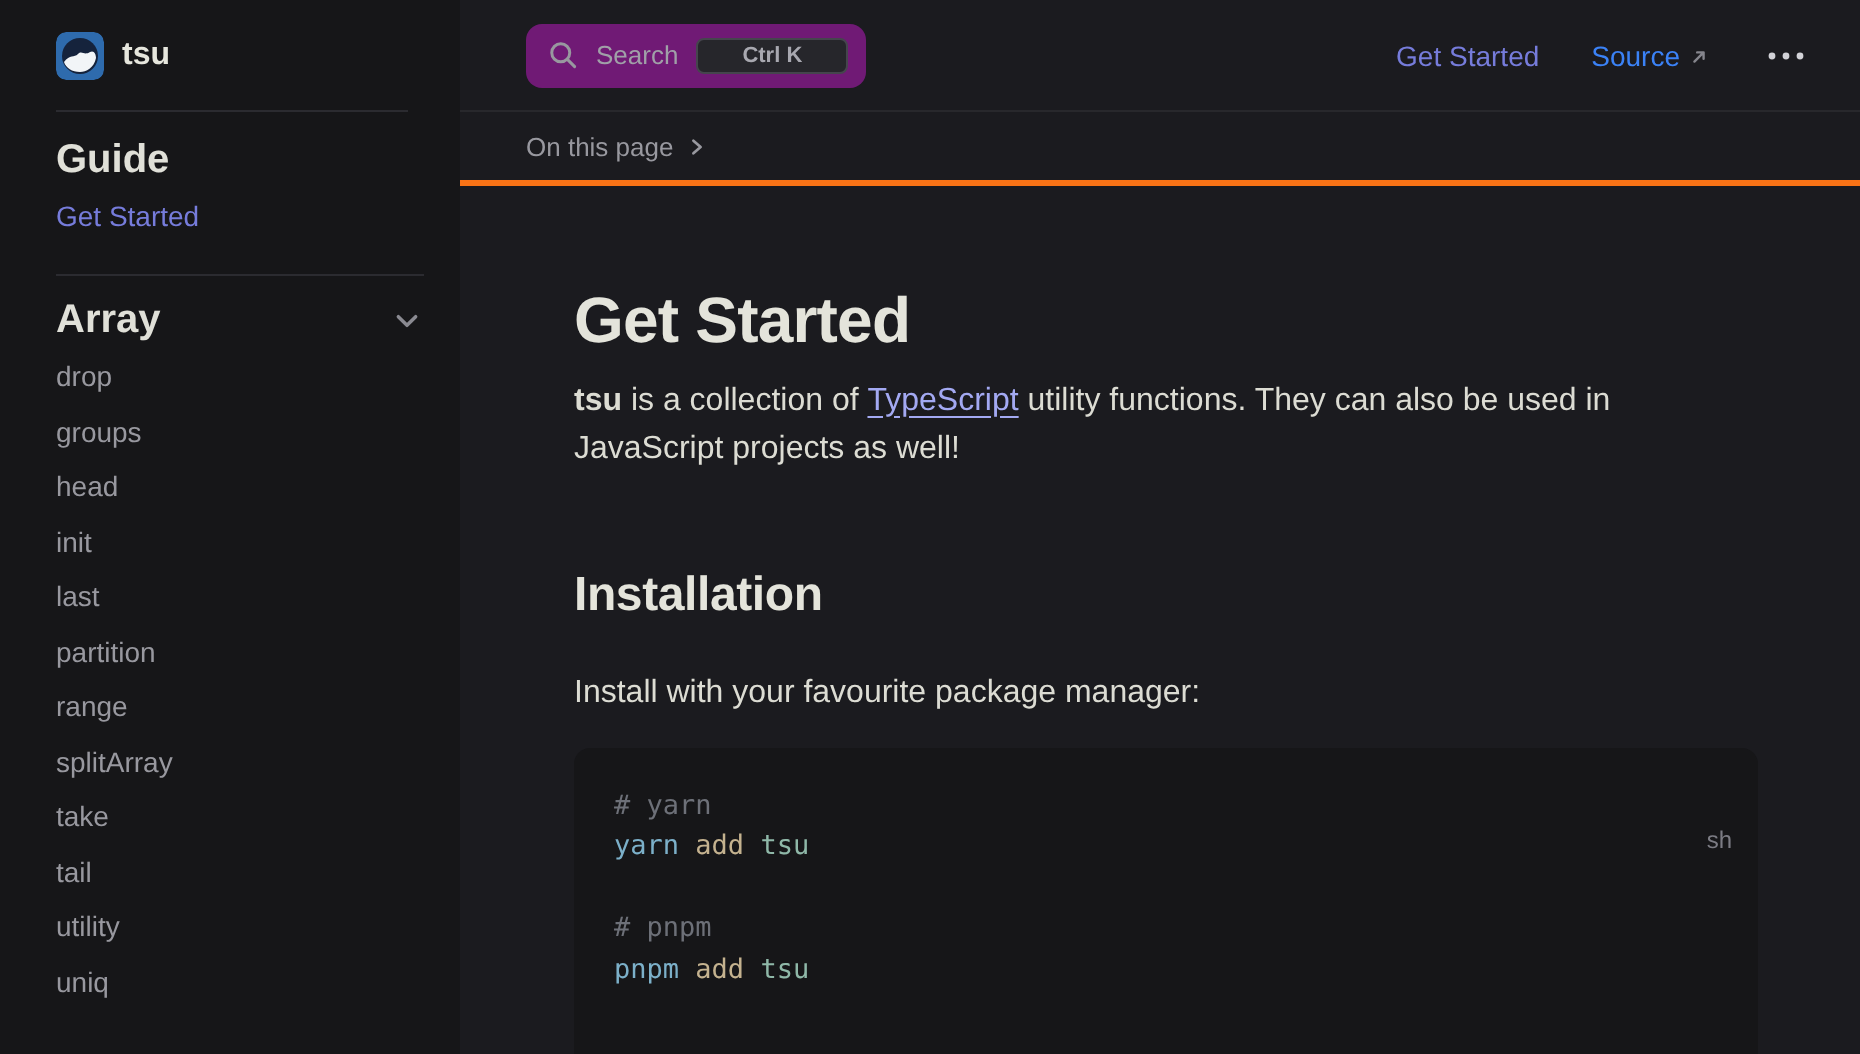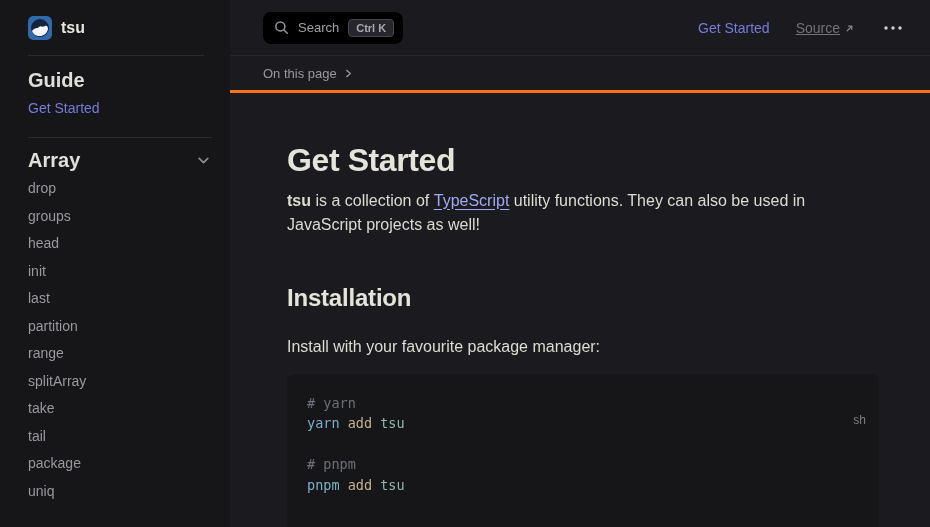--- a/index.html
+++ b/index.html
@@ -38,34 +38,34 @@
 
   
   .main { position:absolute; left:230px; top:0; right:0; bottom:0; }
 
   .navbar {
     height:56px; display:flex; align-items:center; justify-content:space-between;
     padding:0 25px 0 33px; border-bottom:1px solid #28282c;
   }
   .search-btn {
     display:flex; align-items:center; gap:9px;
-    background:#000000; border:none; border-radius:8px;
+    background:#701a75; border:none; border-radius:8px;
     height:32px; padding:0 9px 0 11px; cursor:pointer;
     font-family:inherit;
   }
   .search-label { font-size:13px; color:#a0a0a8; }
   .kbd {
     font-size:11px; color:#a8a8b0; font-family:inherit;
     border:1px solid #45454d; border-radius:4px;
-    padding:2px 7px; background:#26262b; font-weight:600;
+    padding:2px 22px; background:#26262b; font-weight:600;
   }
   .nav-right { display:flex; align-items:center; gap:26px; }
   .nav-link { font-size:14px; font-weight:500; cursor:pointer; text-decoration:none; }
   .nav-link.brand { color:var(--brand); }
-  .nav-link.plain { color:#737373; display:flex; align-items:center; gap:4px;text-decoration:underline; }
+  .nav-link.plain { color:#3b82f6; display:flex; align-items:center; gap:4px; }
   .ext-arrow { display:block; margin-top:1px; }
   .more-btn { background:none; border:none; cursor:pointer; padding:4px 2px; display:flex; }
 
   .localnav {
     height:37px; display:flex; align-items:center;
     padding:0 33px; border-bottom:3px solid #f97316;
   }
   .localnav-btn {
     background:none; border:none; cursor:pointer; font-family:inherit;
     display:flex; align-items:center; gap:7px;
@@ -136,21 +136,21 @@
       <div class="sb-item">drop</div>
       <div class="sb-item">groups</div>
       <div class="sb-item">head</div>
       <div class="sb-item">init</div>
       <div class="sb-item">last</div>
       <div class="sb-item">partition</div>
       <div class="sb-item">range</div>
       <div class="sb-item">splitArray</div>
       <div class="sb-item">take</div>
       <div class="sb-item">tail</div>
-      <div class="sb-item">package</div>
+      <div class="sb-item">utility</div>
       <div class="sb-item">uniq</div>
     </nav>
 </aside>
 
 <div class="main">
 
   <header class="navbar">
     <button class="search-btn">
       <svg width="15" height="15" viewBox="0 0 16 16" fill="none">
         <circle cx="6.8" cy="6.8" r="4.8" stroke="#98989f" stroke-width="1.6"></circle>

